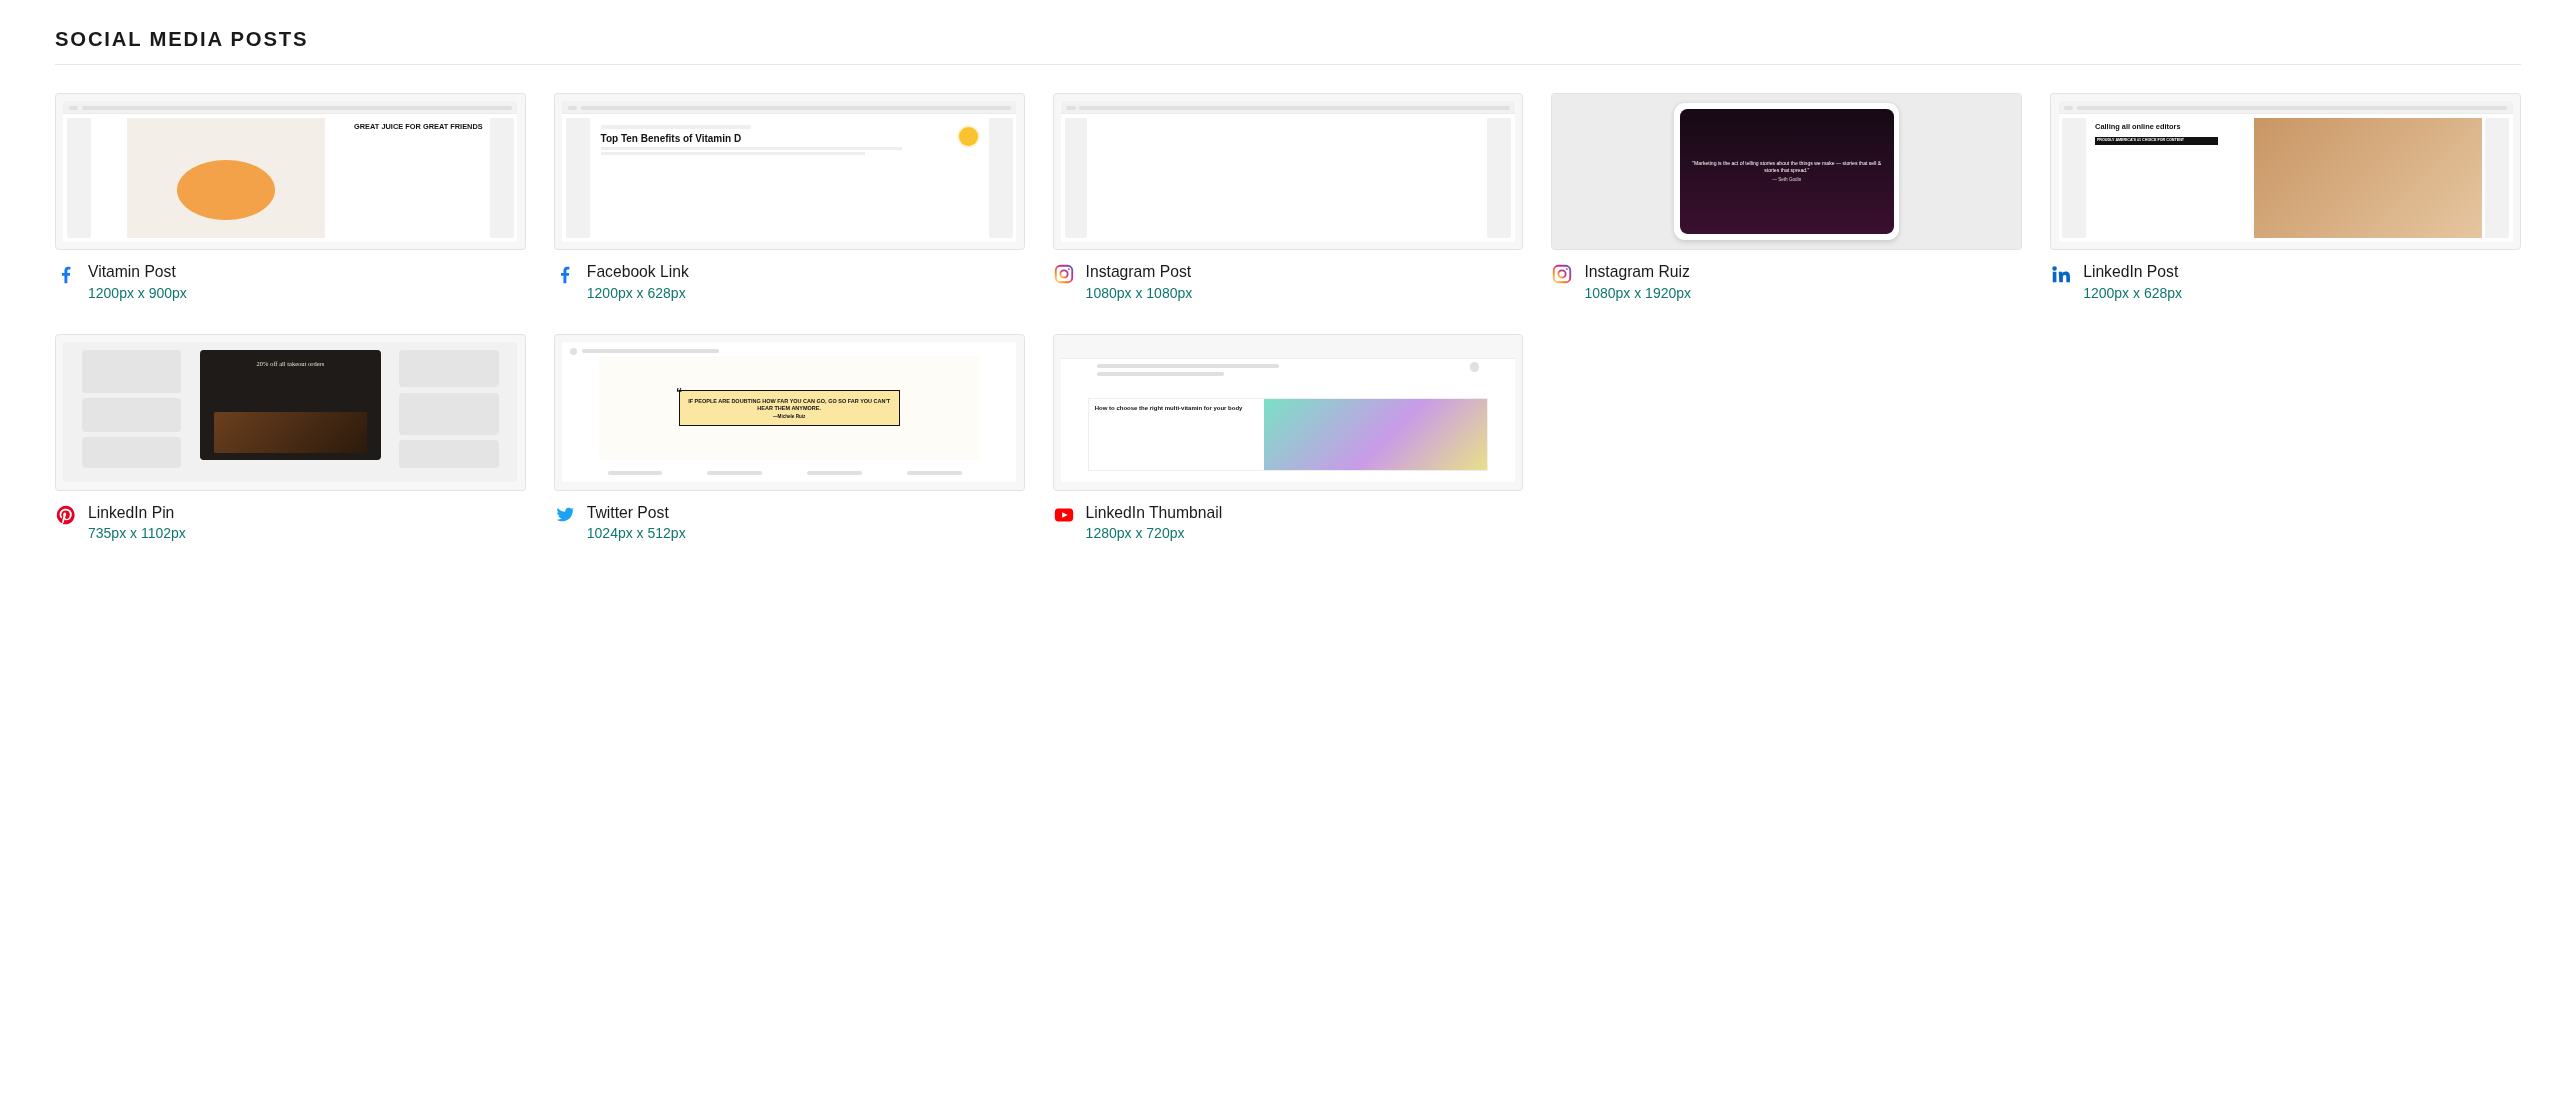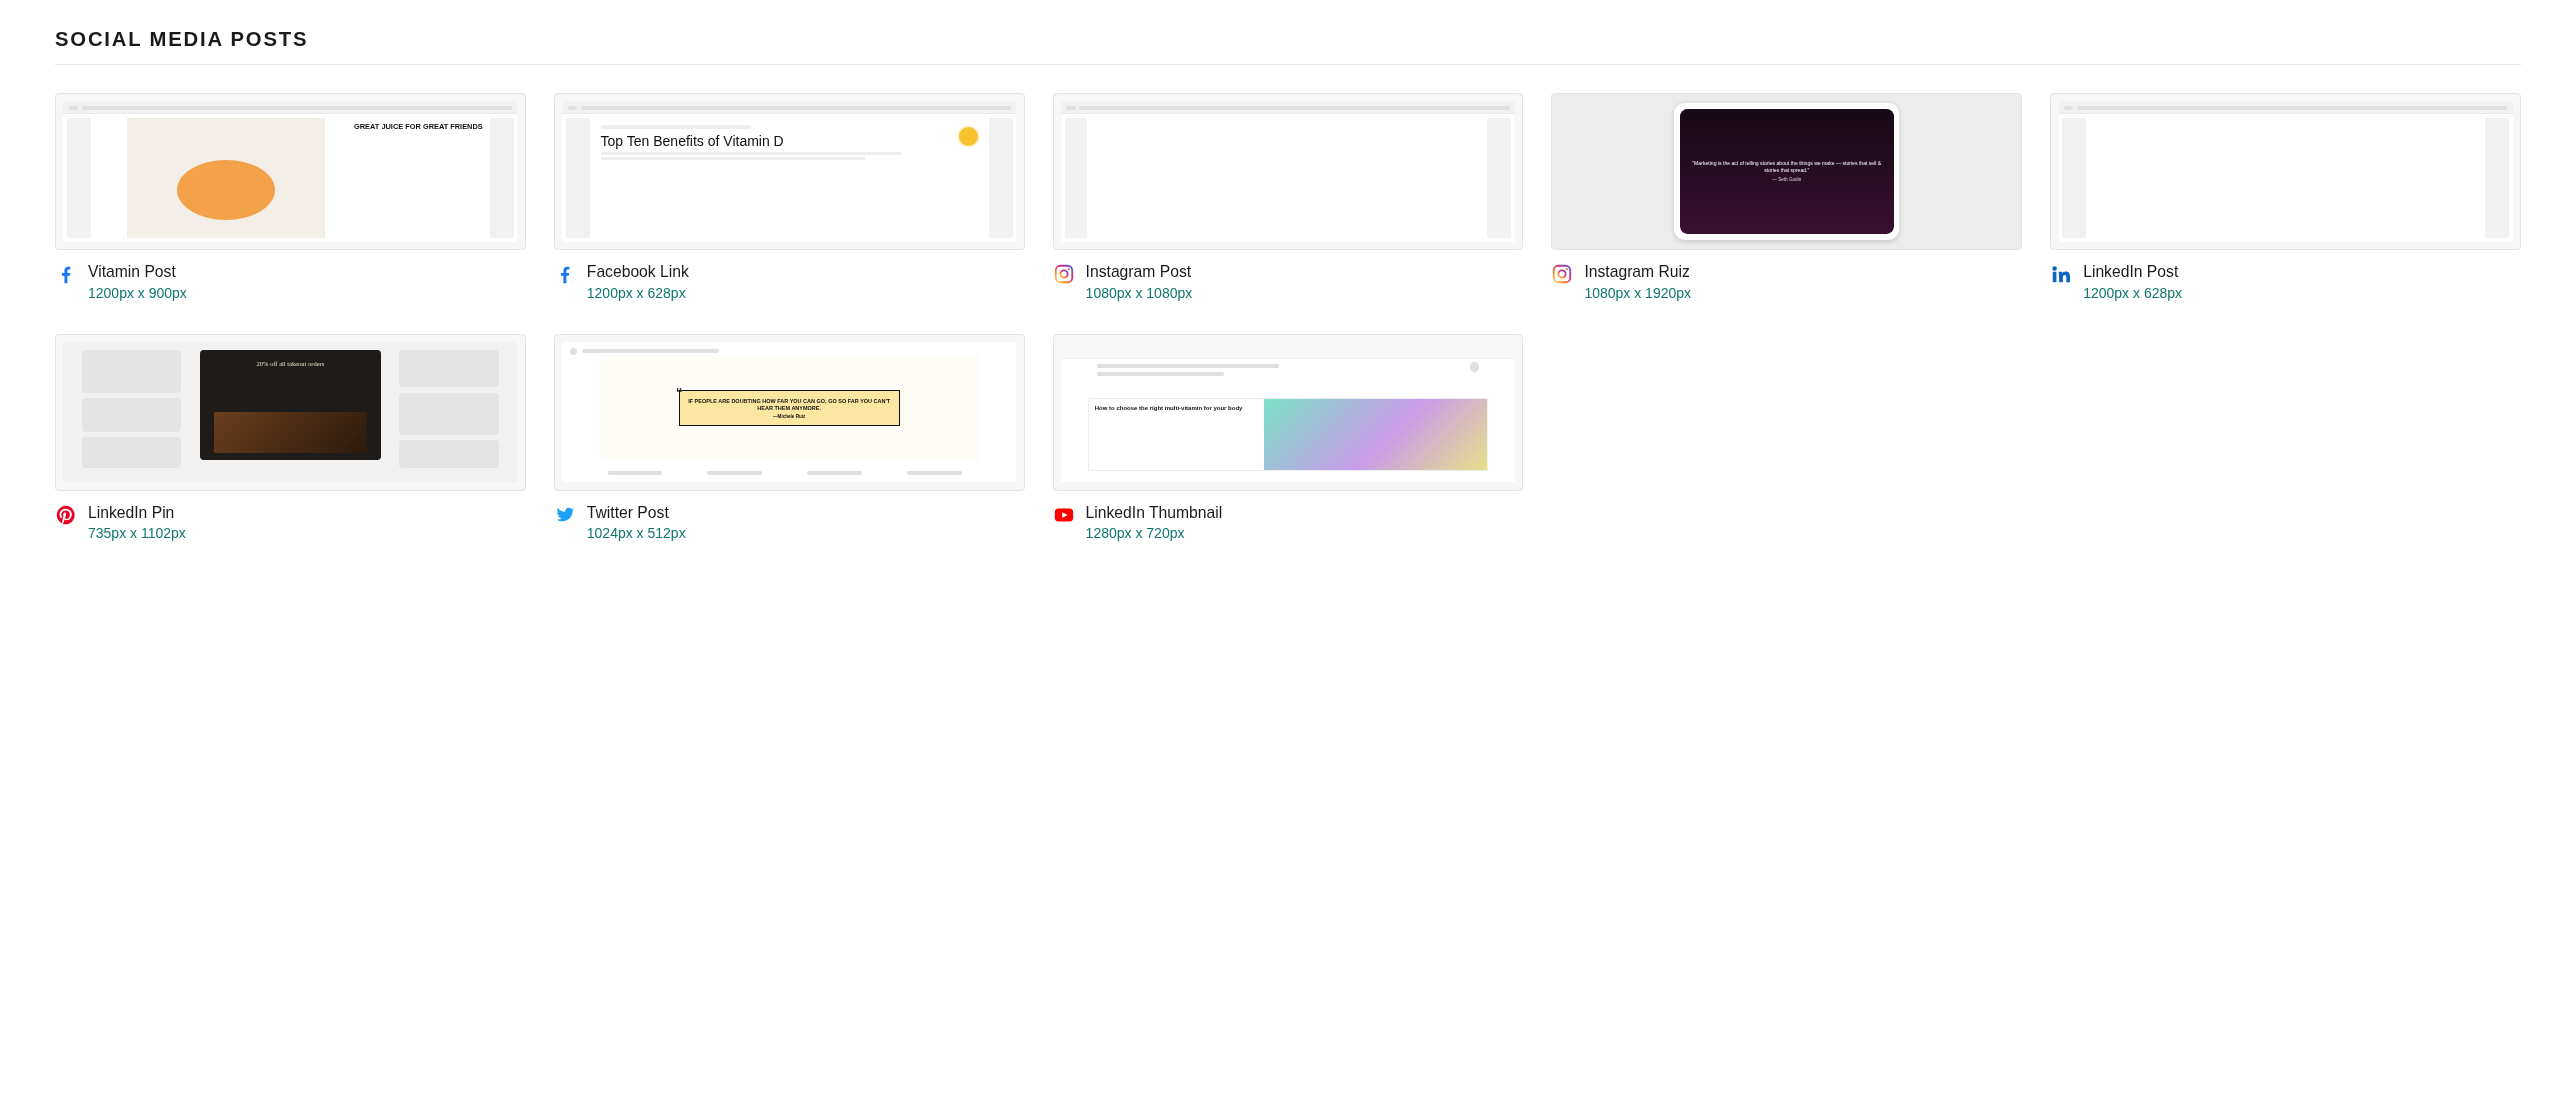--- a/index.html
+++ b/index.html
@@ -121,21 +121,21 @@
   }
 
   
   .fb-link{
     position:absolute;
     inset:0;
     background:#fff;
     padding:7.4px;
     font-size:6.5px;
   }
-  .fb-link .title{ font-weight:400; font-size:14px; margin:3.7px 0 1.8px; color:#111;}
+  .fb-link .title{ font-weight:700; font-size:10px; margin:3.7px 0 1.8px; color:#111;}
   .fb-link .sun{
     position:absolute; right:7.4px; top:9.2px;
     width:18.5px;height:18.5px;border-radius:50%;
     background:#f9c22f;
     box-shadow:0 0 0 1.8px #f9c22f33;
   }
 
   
   .ig-post{
     position:absolute;
@@ -432,20 +432,29 @@
       </div>
     </div>
   </div>
 
   <div class="card">
     <div class="thumb">
       <div class="thumb-inner">
         <div class="chrome"></div>
         <div class="side-col side-left"></div>
         <div class="side-col side-right"></div>
+        <div class="center-area">
+          <div class="li-post">
+            <div class="l">
+              <div>Calling all online editors</div>
+              <div class="bar">PROUDLY AMERICA'S #1 CHOICE FOR CONTENT</div>
+            </div>
+            <div class="r"></div>
+          </div>
+        </div>
       </div>
     </div>
     <div class="meta">
       <span class="icon">
         <svg viewBox="0 0 24 24">
             <path fill="#0A66C2" d="M4.98 3.5a2.5 2.5 0 1 1 0 5 2.5 2.5 0 0 1 0-5zM3 9.5h4V21H3zM9.5 9.5h3.8v1.6h.1c.5-.9 1.8-1.9 3.7-1.9 4 0 4.7 2.6 4.7 6V21h-4v-5.1c0-1.2 0-2.8-1.7-2.8s-2 1.3-2 2.7V21h-4z"></path>
           </svg>
       </span>
       <div class="meta-text">
         <div class="title">LinkedIn Post</div>

